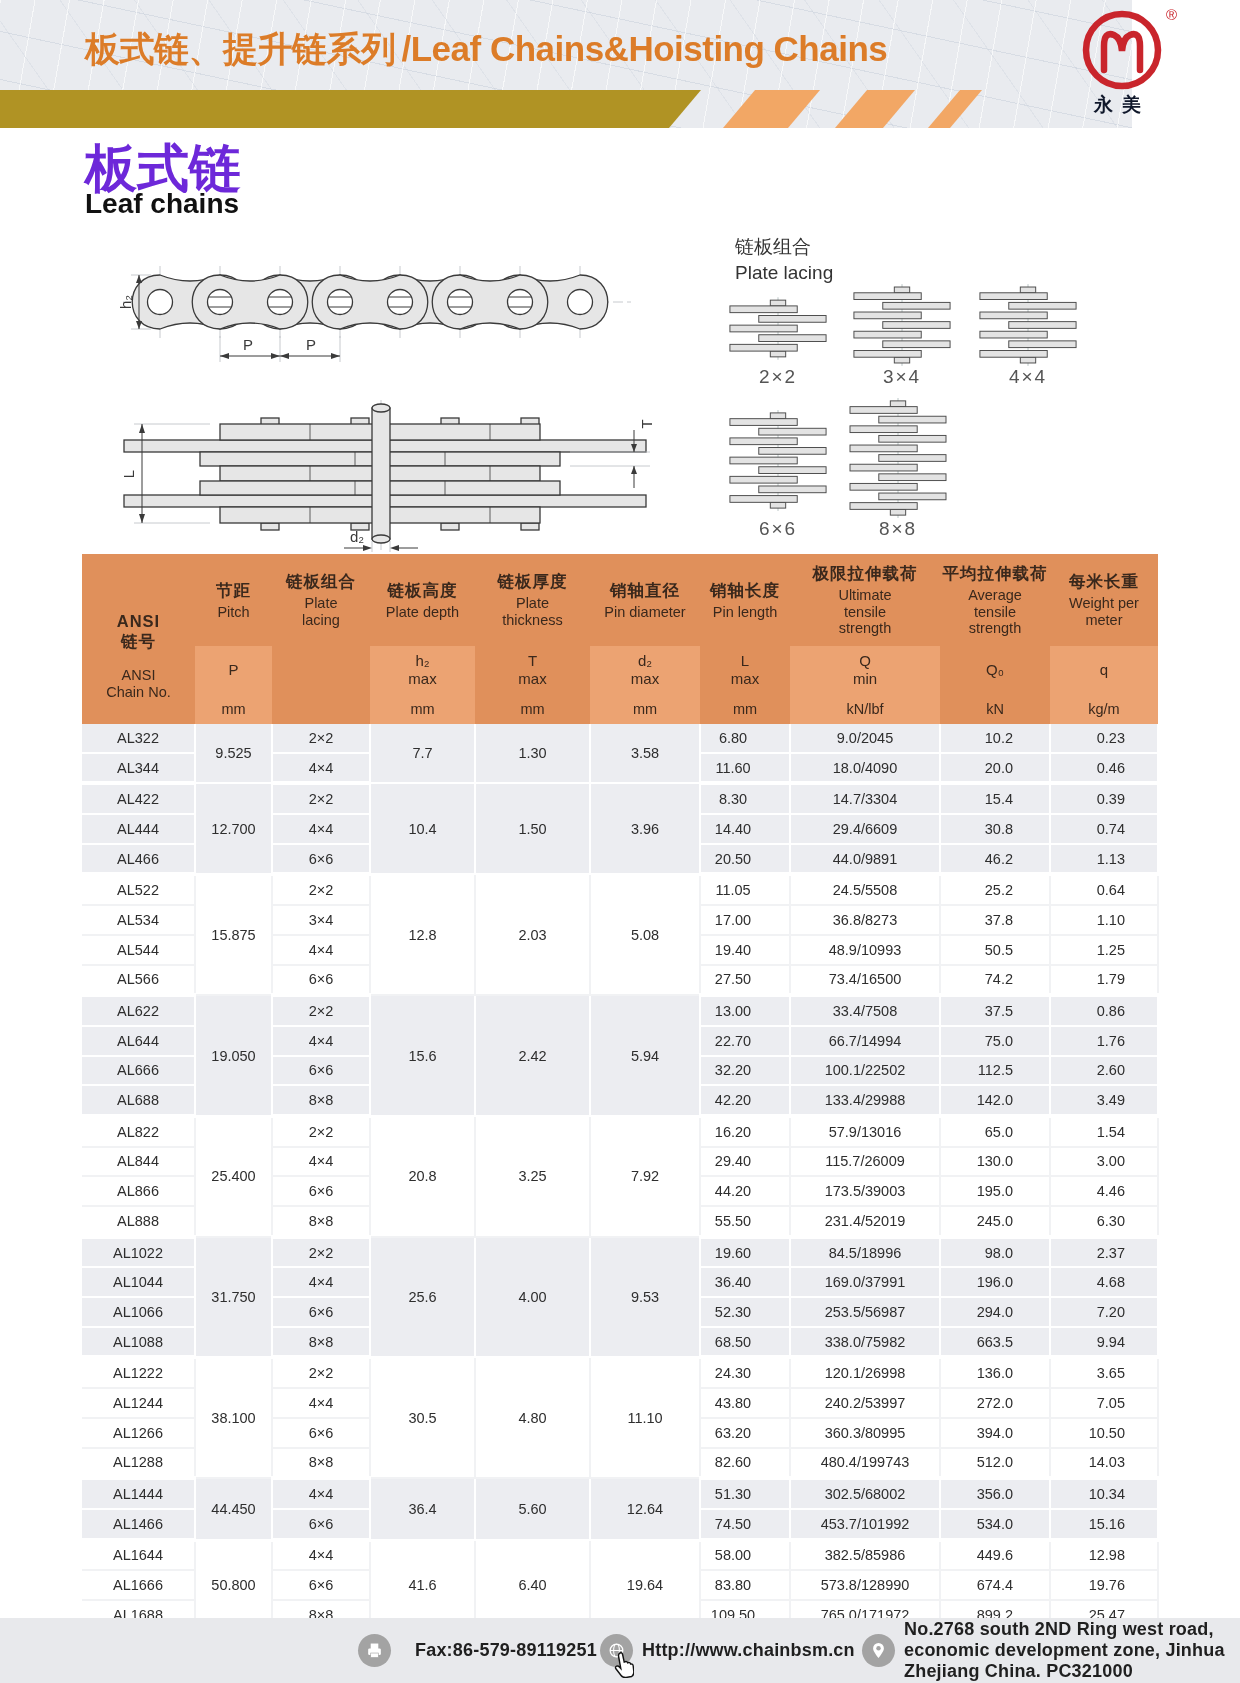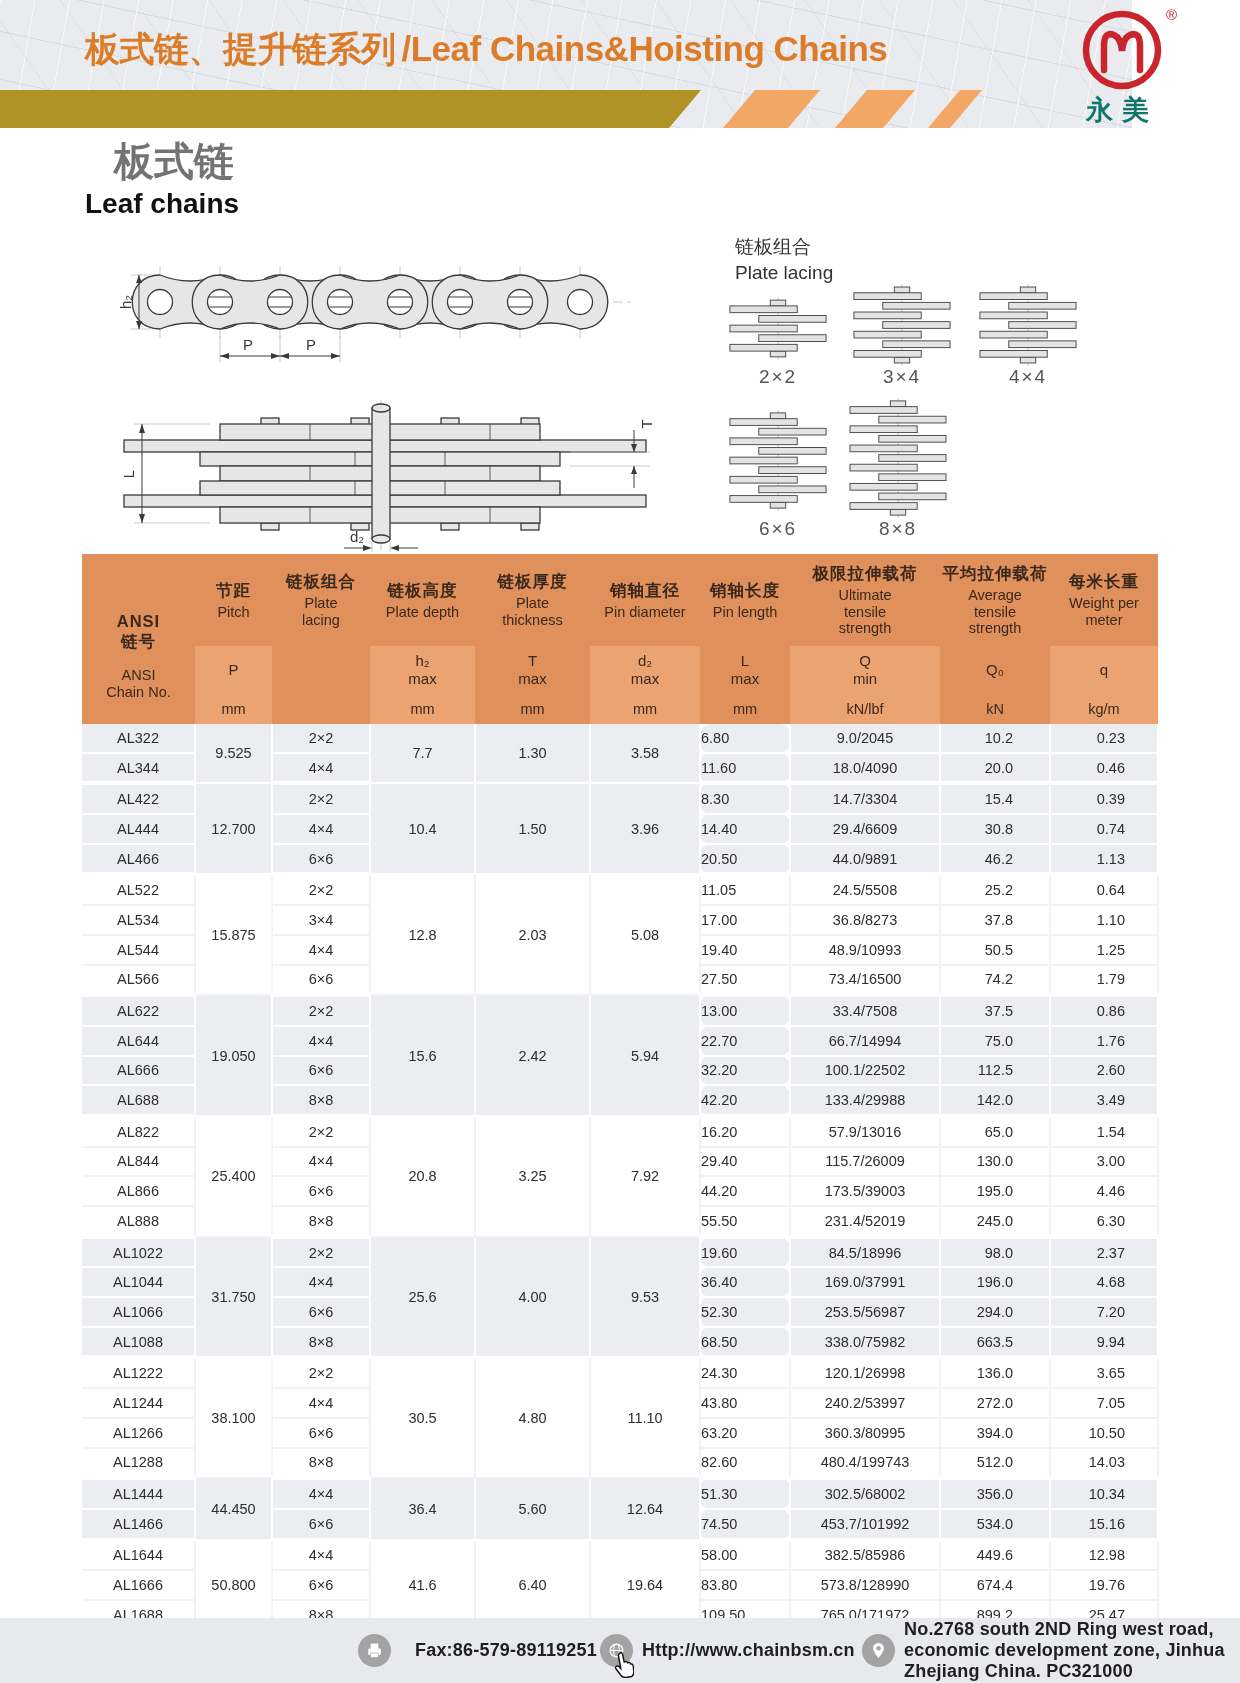--- a/index.html
+++ b/index.html
@@ -9,24 +9,24 @@
   .top-band{position:absolute;left:0;top:0;width:1132px;height:128px;background-color:#e9ebef;
     background-image:
       repeating-linear-gradient(100deg, rgba(255,255,255,.65) 0 1px, transparent 1px 34px),
       repeating-linear-gradient(12deg, rgba(186,196,210,.38) 0 1px, transparent 1px 47px),
       repeating-linear-gradient(55deg, rgba(186,196,210,.22) 0 1px, transparent 1px 61px);}
   .band-title{position:absolute;left:85px;top:26px;font-size:35px;font-weight:800;
     color:#dc7c28;letter-spacing:-0.5px;white-space:nowrap;}
   .band-title .en{margin-left:6px;}
   .bar-svg{position:absolute;left:0;top:88px;}
   .logo{position:absolute;left:1062px;top:4px;width:140px;height:122px;text-align:center;}
-  .logo-cn{position:absolute;left:0;top:88px;width:120px;text-align:center;color:#0f766e;
-    font-weight:800;font-size:27px;letter-spacing:9px;}
+  .logo-cn{position:absolute;left:0;top:88px;width:120px;text-align:center;color:#0f172a;
+    font-weight:800;font-size:19px;letter-spacing:9px;}
   
-  .sec-zh{position:absolute;left:85px;top:134px;font-size:40px;font-weight:900;color:#737373;margin-left:29px;}
+  .sec-zh{position:absolute;left:85px;top:134px;font-size:52px;font-weight:900;color:#6d28d9;}
   .sec-en{position:absolute;left:85px;top:188px;font-size:28px;font-weight:800;color:#111;}
   
   .sideview{position:absolute;left:115px;top:240px;}
   .topview{position:absolute;left:110px;top:396px;}
   .lacing-title{position:absolute;left:735px;top:234px;font-size:19px;color:#333;line-height:1.35;}
   .lace{position:absolute;display:flex;flex-direction:column;align-items:center;justify-content:space-between;}
   .lace .lace-label{font-size:19px;color:#555;letter-spacing:2px;}
   .p0{left:728px;top:296px;width:100px;height:92px;}
   .p1{left:852px;top:284px;width:100px;height:104px;}
   .p2{left:978px;top:284px;width:100px;height:104px;}
@@ -49,21 +49,21 @@
   .hen{font-size:14.5px;font-weight:400;line-height:1.15;margin:2px auto 0;}
   .w90{max-width:92px;} .w70{max-width:74px;}
   .corner{white-space:pre-line;}
   .corner .hzh{display:block;margin-top:34px;}
   .corner .hen{display:block;margin-top:14px;}
   .tbl td{height:27.7px;font-size:14.5px;color:#2e2e2e;text-align:center;padding:0;
     border-right:2.5px solid #fff;border-bottom:2px solid #fff;}
   .tbl tr.g1 td{background:#ecedf1;}
   .tbl tr.g0 td{background:#fff;border-right-color:#f1f2f4;border-bottom-color:#f1f2f4;}
   .tbl tr.ge td{border-bottom:4px solid #fff;}
-  .tbl td.cr7{text-align:left;padding-right:24px;border-radius:10px;}
+  .tbl td.cr7{text-align:center;padding-right:24px;}
   .tbl td.cr9{text-align:right;padding-right:36px;}
   .tbl td.cr10{text-align:right;padding-right:32px;}
   
   .footer{position:absolute;left:0;top:1618px;width:1240px;height:65px;background:#e8e9ec;}
   .f-item{position:absolute;top:0;height:65px;display:flex;align-items:center;gap:9px;}
   .f-ic{width:33px;height:33px;border-radius:50%;background:#a3a3a3;display:flex;
     align-items:center;justify-content:center;flex:0 0 auto;}
   .f-tx{font-size:18px;font-weight:700;color:#1f1f1f;letter-spacing:0.2px;}
   .fi1{left:88px;} .fi2{left:358px;gap:24px;} .fi3{left:600px;} .fi4{left:862px;}
   .cursor{position:absolute;left:612px;top:1652px;}

